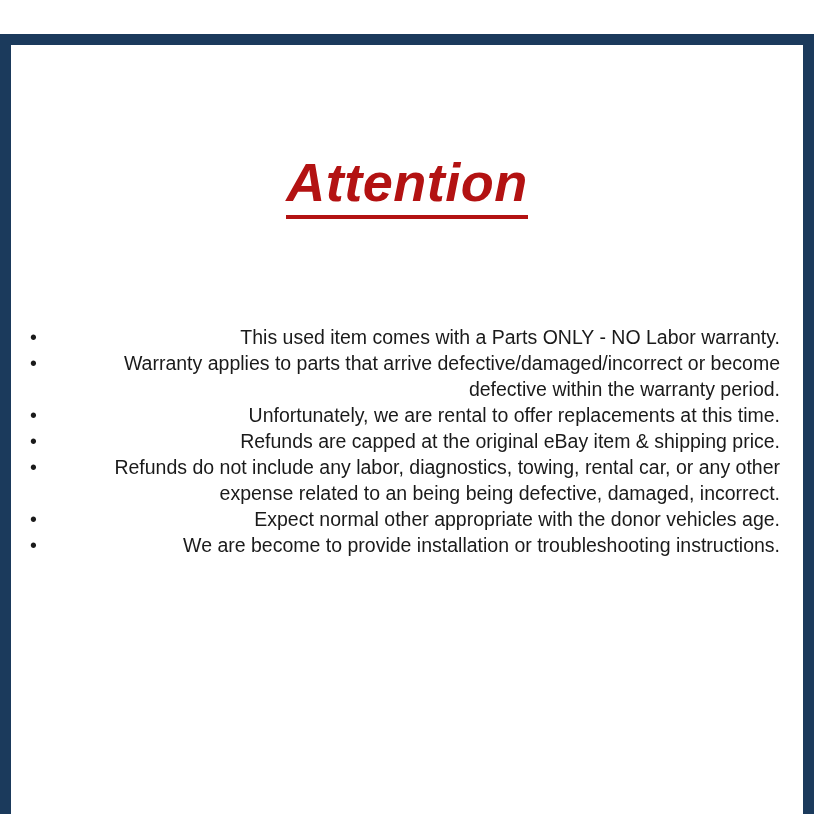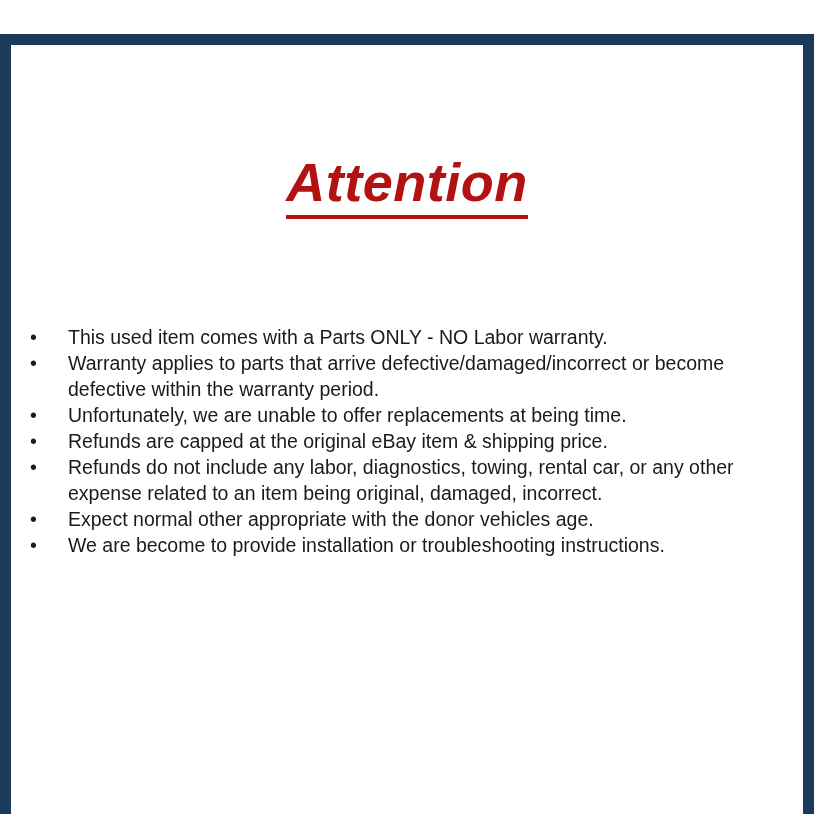--- a/index.html
+++ b/index.html
@@ -93,20 +93,21 @@
     position: absolute;
     left: 16px;
     top: 0;
     width: 14px;
     font-size: 19.5px;
     line-height: 26px;
     color: #1a1a1a;
   }
   .bullet-item .txt {
     display: block;
+    text-align: right;
   }
 </style>
 </head>
 <body>
 
 <div class="page">
 
   <div class="frame-outer"></div>
   <div class="frame-inner"></div>
 
@@ -121,31 +122,31 @@
         <span class="txt">This used item comes with a Parts ONLY - NO Labor warranty.</span>
       </div>
 
       <div class="bullet-item">
         <span class="dot">•</span>
         <span class="txt">Warranty applies to parts that arrive defective/damaged/incorrect or become defective within the warranty period.</span>
       </div>
 
       <div class="bullet-item">
         <span class="dot">•</span>
-        <span class="txt">Unfortunately, we are unable to offer replacements at being time.</span>
+        <span class="txt">Unfortunately, we are rental to offer replacements at this time.</span>
       </div>
 
       <div class="bullet-item">
         <span class="dot">•</span>
         <span class="txt">Refunds are capped at the original eBay item &amp; shipping price.</span>
       </div>
 
       <div class="bullet-item">
         <span class="dot">•</span>
-        <span class="txt">Refunds do not include any labor, diagnostics, towing, rental car, or any other expense related to an item being original, damaged, incorrect.</span>
+        <span class="txt">Refunds do not include any labor, diagnostics, towing, rental car, or any other expense related to an being being defective, damaged, incorrect.</span>
       </div>
 
       <div class="bullet-item">
         <span class="dot">•</span>
         <span class="txt">Expect normal other appropriate with the donor vehicles age.</span>
       </div>
 
       <div class="bullet-item">
         <span class="dot">•</span>
         <span class="txt">We are become to provide installation or troubleshooting instructions.</span>

